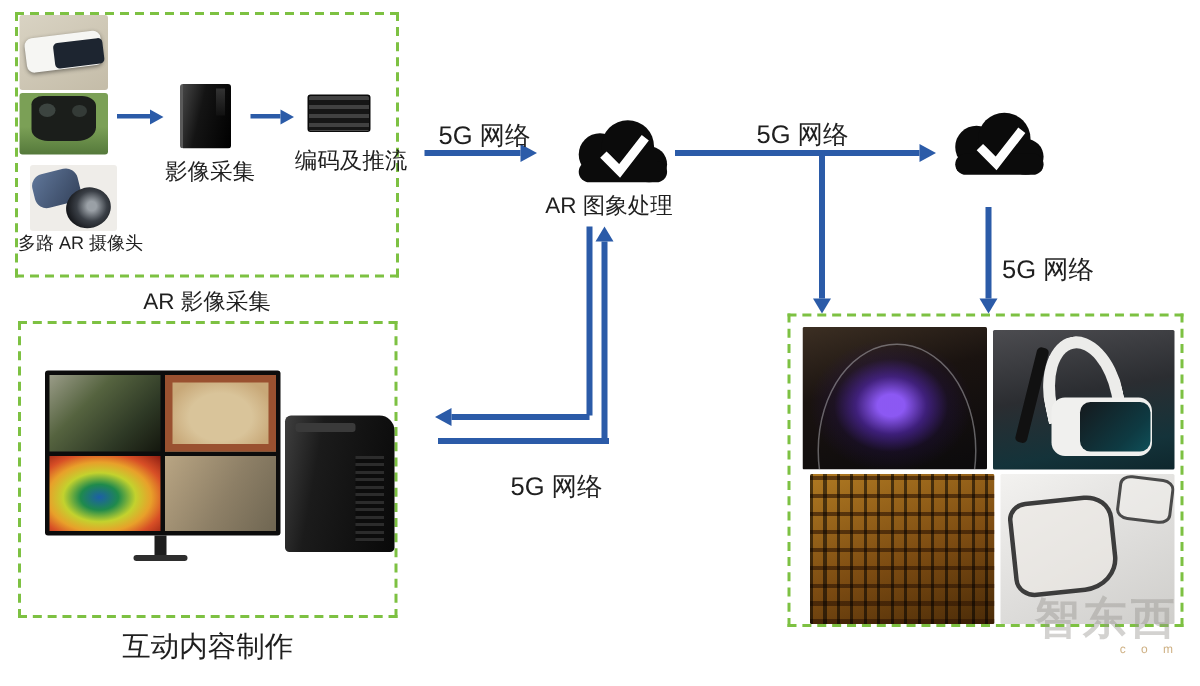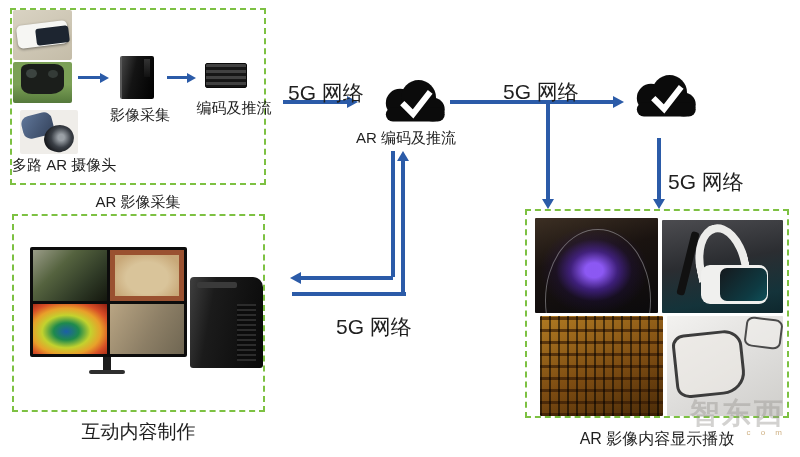--- a/index.html
+++ b/index.html
@@ -18,21 +18,21 @@
   .hline{position:absolute;height:4px;background:var(--blue);}
   .vline{position:absolute;width:4px;background:var(--blue);}
   .ah{position:absolute;width:0;height:0;}
   .ah-right{border-top:6px solid transparent;border-bottom:6px solid transparent;border-left:11px solid var(--blue);}
   .ah-left{border-top:6px solid transparent;border-bottom:6px solid transparent;border-right:11px solid var(--blue);}
   .ah-down{border-left:6px solid transparent;border-right:6px solid transparent;border-top:10px solid var(--blue);}
   .ah-up{border-left:6px solid transparent;border-right:6px solid transparent;border-bottom:10px solid var(--blue);}
   .hline.thin{height:3px;}
   .ah-right.small{border-top-width:5px;border-bottom-width:5px;border-left-width:9px;}
 
-  .lbl5g{position:absolute;font-size:21px;color:var(--ink);text-align:center;white-space:nowrap;}
+  .lbl5g{position:absolute;font-size:17px;color:var(--ink);text-align:center;white-space:nowrap;}
 
   
   .cam{position:absolute;overflow:hidden;border-radius:2px;}
   .cam1{background:linear-gradient(150deg,#d9d3c3,#c4bca8);}
   .cam1 .body{position:absolute;left:6%;top:26%;width:86%;height:46%;background:#f6f6f3;border-radius:5px;transform:rotate(-7deg);box-shadow:0 1px 3px rgba(0,0,0,.45);}
   .cam1 .lens{position:absolute;right:5%;top:33%;width:56%;height:34%;background:#1d2530;border-radius:3px;transform:rotate(-7deg);}
   .cam2{background:linear-gradient(#7ba056 55%,#55793b);}
   .cam2 .rig{position:absolute;left:14%;top:4%;width:72%;height:74%;background:#1b1e1b;border-radius:18% 22% 30% 26%;}
   .cam2 .rig:before{content:"";position:absolute;left:12%;top:18%;width:26%;height:30%;background:#3c4440;border-radius:50%;}
   .cam2 .rig:after{content:"";position:absolute;right:14%;top:22%;width:22%;height:26%;background:#343b37;border-radius:50%;}
@@ -87,21 +87,21 @@
     <div class="body"></div>
     <div class="lens"></div>
   </div>
   <div class="cam cam2" style="left:13px;top:62px;width:59px;height:41px;">
     <div class="rig"></div>
   </div>
   <div class="cam cam3" style="left:20px;top:110px;width:58px;height:44px;">
     <div class="body"></div>
     <div class="lens"></div>
   </div>
-  <div class="cap" style="left:12px;top:156px;width:152px;font-size:15px;text-align:left;">多路 AR 摄像头</div>
+  <div class="cap" style="left:12px;top:156px;width:152px;font-size:12px;text-align:left;">多路 AR 摄像头</div>
 
   <div class="hline thin" style="left:78px;top:76px;width:22px;"></div>
   <div class="ah ah-right small" style="left:100px;top:72.5px;"></div>
 
   <div class="tower" style="left:120px;top:56px;width:34px;height:43px;"></div>
   <div class="cap" style="left:100px;top:106px;width:80px;font-size:15px;">影像采集</div>
 
   <div class="hline thin" style="left:167px;top:76px;width:20px;"></div>
   <div class="ah ah-right small" style="left:187px;top:72.5px;"></div>
 
@@ -135,30 +135,29 @@
     <div class="unit">
       <div class="face"></div>
     </div>
   </div>
   <div class="dimg img-grid" style="left:540px;top:316px;width:123px;height:100px;"></div>
   <div class="dimg img-glasses" style="left:667px;top:316px;width:116px;height:100px;">
     <div class="lens-big"></div>
     <div class="lens-small"></div>
   </div>
 
-  <div class="cap" style="left:525px;top:430px;width:264px;font-size:16px;">AR 影像内容显示播放</div>
 
   <svg class="cloud-svg" style="left:374px;top:79px;" width="76" height="48" viewBox="0 0 64 44">
     <circle cx="21" cy="22" r="13" fill="#0b0b0b"></circle>
     <circle cx="38" cy="17" r="16" fill="#0b0b0b"></circle>
     <circle cx="51" cy="28" r="11" fill="#0b0b0b"></circle>
     <rect x="8" y="26" width="54" height="13" rx="6.5" fill="#0b0b0b"></rect>
     <polyline points="25,24 33,32 47,14" fill="none" stroke="#ffffff" stroke-width="5.5" stroke-linecap="square"></polyline>
   </svg>
-  <div class="cap" style="left:345px;top:129px;width:122px;font-size:15px;">AR 编码及推流</div>
+  <div class="cap" style="left:345px;top:129px;width:122px;font-size:15px;">AR 图象处理</div>
 
   <svg class="cloud-svg" style="left:625px;top:74px;" width="76" height="48" viewBox="0 0 64 44">
     <circle cx="21" cy="22" r="13" fill="#0b0b0b"></circle>
     <circle cx="38" cy="17" r="16" fill="#0b0b0b"></circle>
     <circle cx="51" cy="28" r="11" fill="#0b0b0b"></circle>
     <rect x="8" y="26" width="54" height="13" rx="6.5" fill="#0b0b0b"></rect>
     <polyline points="25,24 33,32 47,14" fill="none" stroke="#ffffff" stroke-width="5.5" stroke-linecap="square"></polyline>
   </svg>
 
   <div class="hline" style="left:283px;top:100px;width:64px;"></div>

